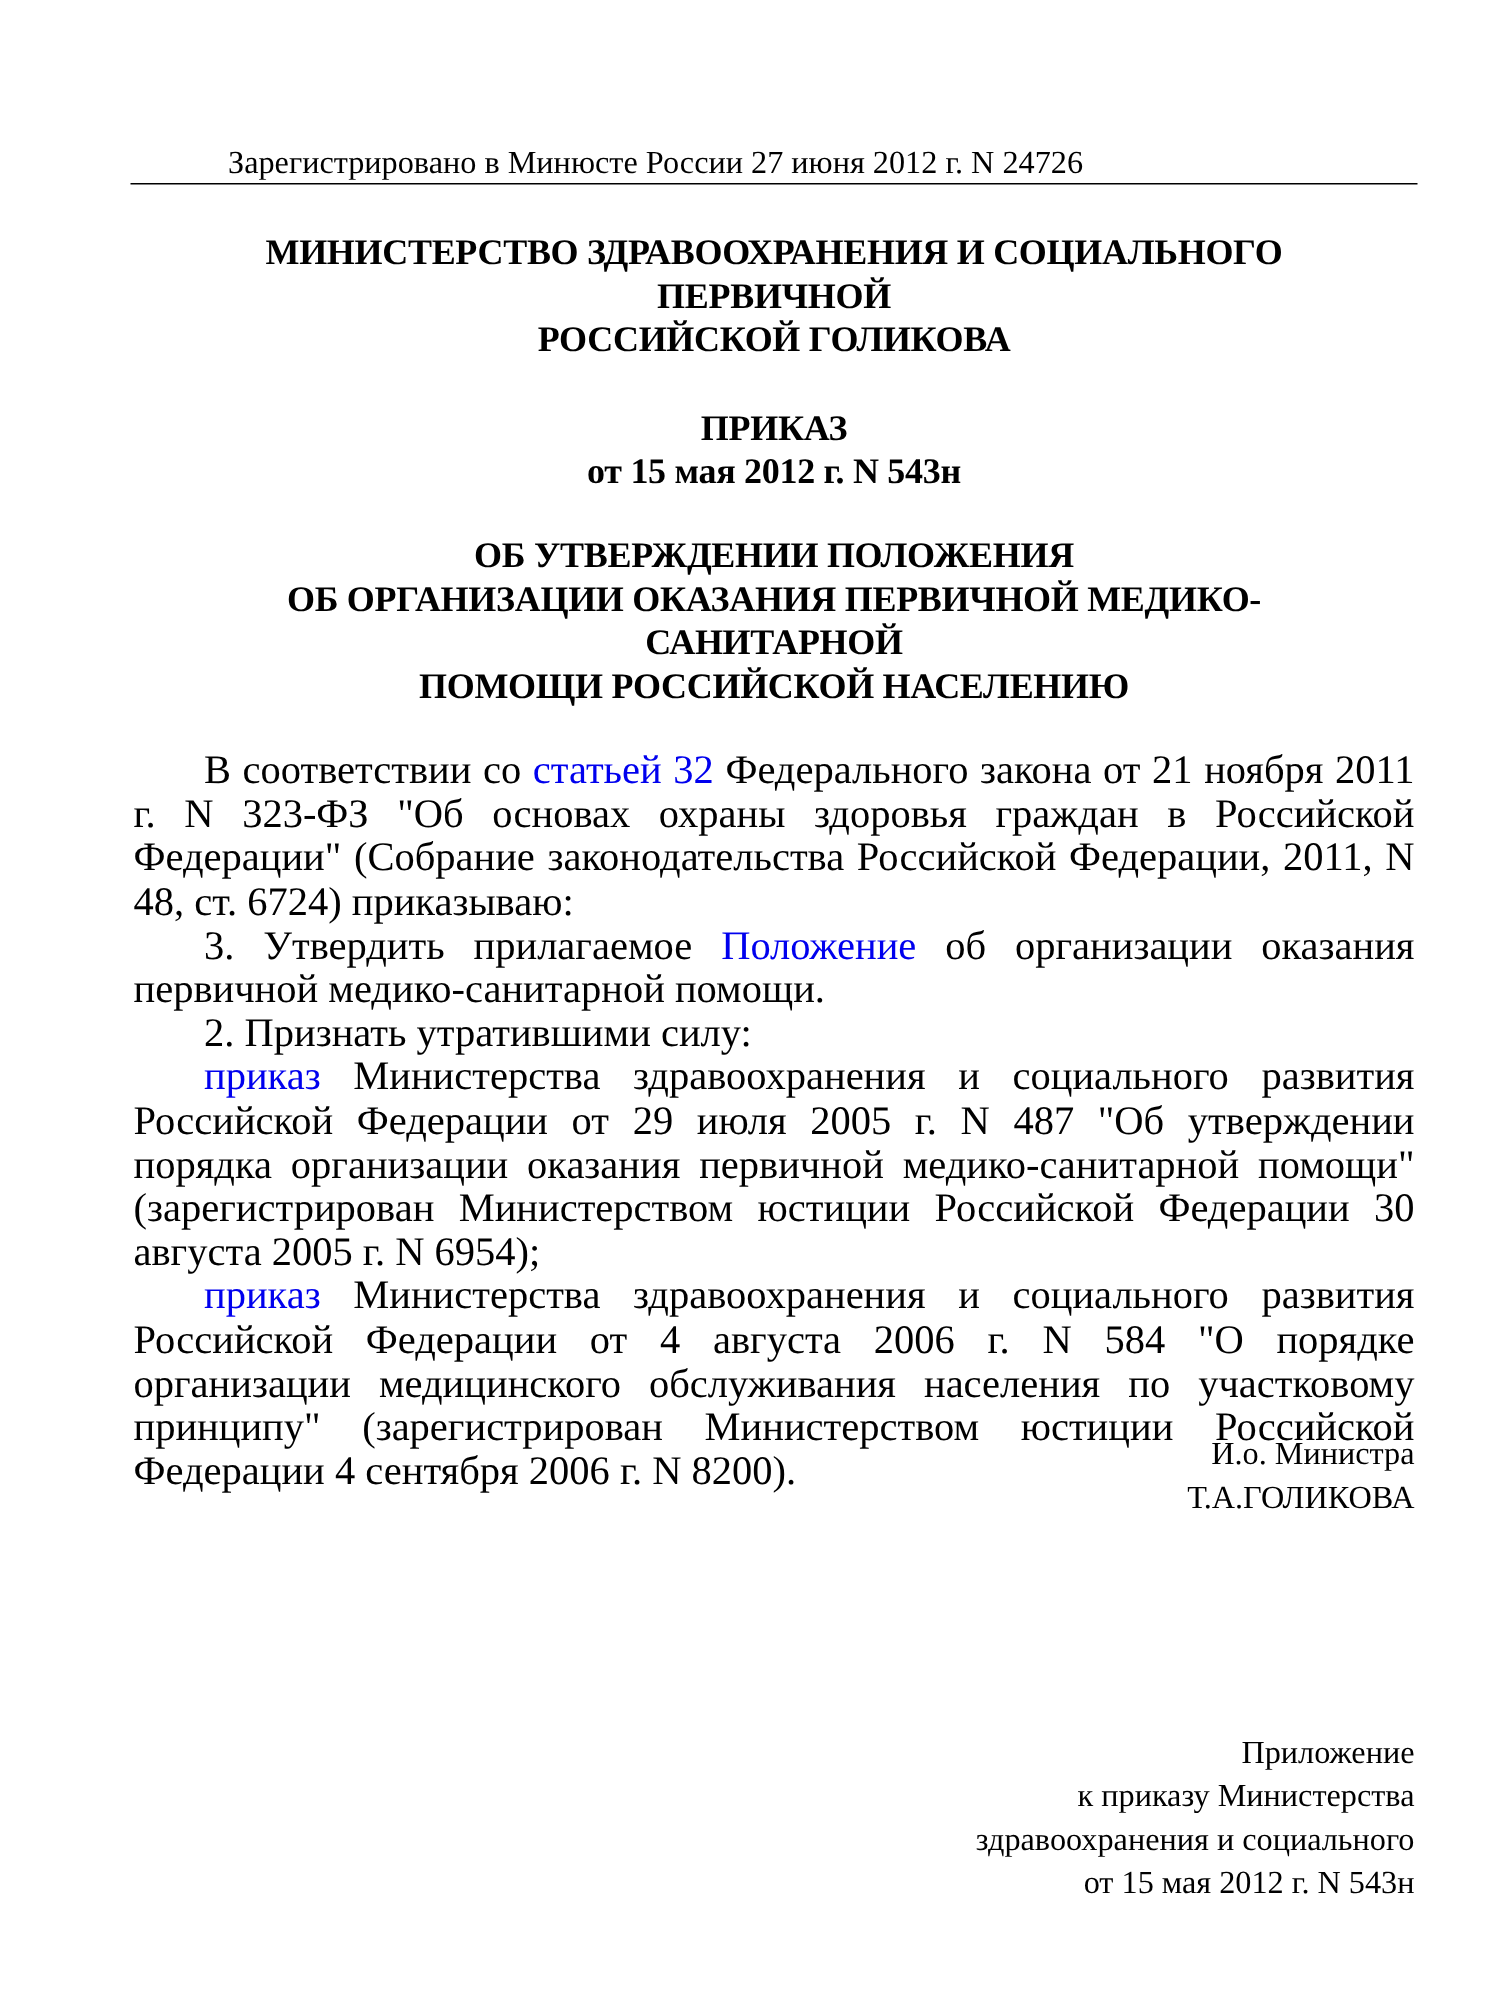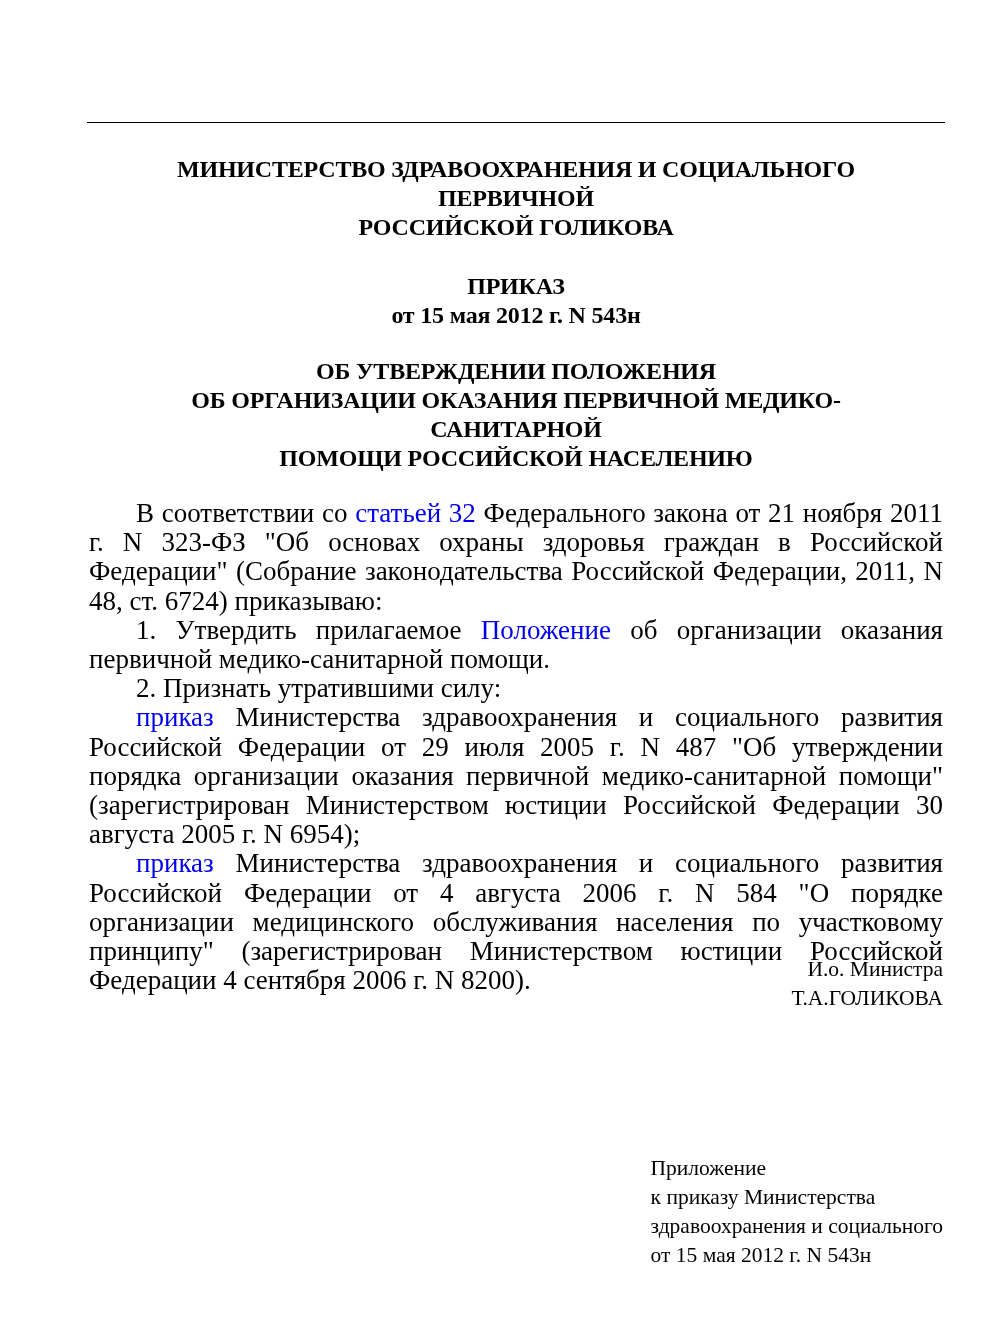--- a/index.html
+++ b/index.html
@@ -12,27 +12,28 @@
              font-size: 24px; line-height: 29px; letter-spacing: -0.2px; }
   .heading div { white-space: nowrap; }
   .h1 { top: 155px; }
   .h2 { top: 272px; }
   .h3 { top: 357px; }
   .body { position: absolute; left: 89px; width: 854px; top: 499px; font-size: 27px; line-height: 29.2px; }
   .para { text-align: justify; text-align-last: left; margin: 0; }
   .indent { text-indent: 47px; }
   a.link { color: #0000ee; text-decoration: none; }
   .sign { position: absolute; right: 49px; top: 955px; text-align: right; font-size: 21.5px; line-height: 29px; }
-  .appendix { position: absolute; right: 49px; top: 1154px; text-align: left; font-size: 21.5px; line-height: 29px; }
+  .appendix { position: absolute; right: 49px; top: 1154px; text-align: right; font-size: 21.5px; line-height: 29px; }
 </style>
 </head>
 <body>
 
 <div class="page">
 
+  <div class="reg-note">Зарегистрировано в Минюсте России 27 июня 2012 г. N 24726</div>
   <div class="reg-line"></div>
 
   <div class="heading h1">
     <div>МИНИСТЕРСТВО ЗДРАВООХРАНЕНИЯ И СОЦИАЛЬНОГО</div>
     <div>ПЕРВИЧНОЙ</div>
     <div>РОССИЙСКОЙ ГОЛИКОВА</div>
   </div>
 
   <div class="heading h2">
     <div>ПРИКАЗ</div>
@@ -42,21 +43,21 @@
   <div class="heading h3">
     <div>ОБ УТВЕРЖДЕНИИ ПОЛОЖЕНИЯ</div>
     <div>ОБ ОРГАНИЗАЦИИ ОКАЗАНИЯ ПЕРВИЧНОЙ МЕДИКО-</div>
     <div>САНИТАРНОЙ</div>
     <div>ПОМОЩИ РОССИЙСКОЙ НАСЕЛЕНИЮ</div>
   </div>
 
   <div class="body">
     <p class="para indent"><span>В соответствии со </span><a class="link" href="#">статьей 32</a><span> Федерального закона от 21 ноября 2011 г. N 323-ФЗ "Об основах охраны здоровья граждан в Российской Федерации" (Собрание законодательства Российской Федерации, 2011, N 48, ст. 6724) приказываю:</span></p>
 
-    <p class="para indent"><span>1. Утвердить прилагаемое </span><a class="link" href="#">Положение</a><span> об организации оказания первичной медико-санитарной помощи.</span></p>
+    <p class="para indent"><span>3. Утвердить прилагаемое </span><a class="link" href="#">Положение</a><span> об организации оказания первичной медико-санитарной помощи.</span></p>
 
     <p class="para indent">2. Признать утратившими силу:</p>
 
     <p class="para indent"><a class="link" href="#">приказ</a><span> Министерства здравоохранения и социального развития Российской Федерации от 29 июля 2005 г. N 487 "Об утверждении порядка организации оказания первичной медико-санитарной помощи" (зарегистрирован Министерством юстиции Российской Федерации 30 августа 2005 г. N 6954);</span></p>
 
     <p class="para indent"><a class="link" href="#">приказ</a><span> Министерства здравоохранения и социального развития Российской Федерации от 4 августа 2006 г. N 584 "О порядке организации медицинского обслуживания населения по участковому принципу" (зарегистрирован Министерством юстиции Российской Федерации 4 сентября 2006 г. N 8200).</span></p>
   </div>
 
   <div class="sign">
     <div>И.о. Министра</div>

